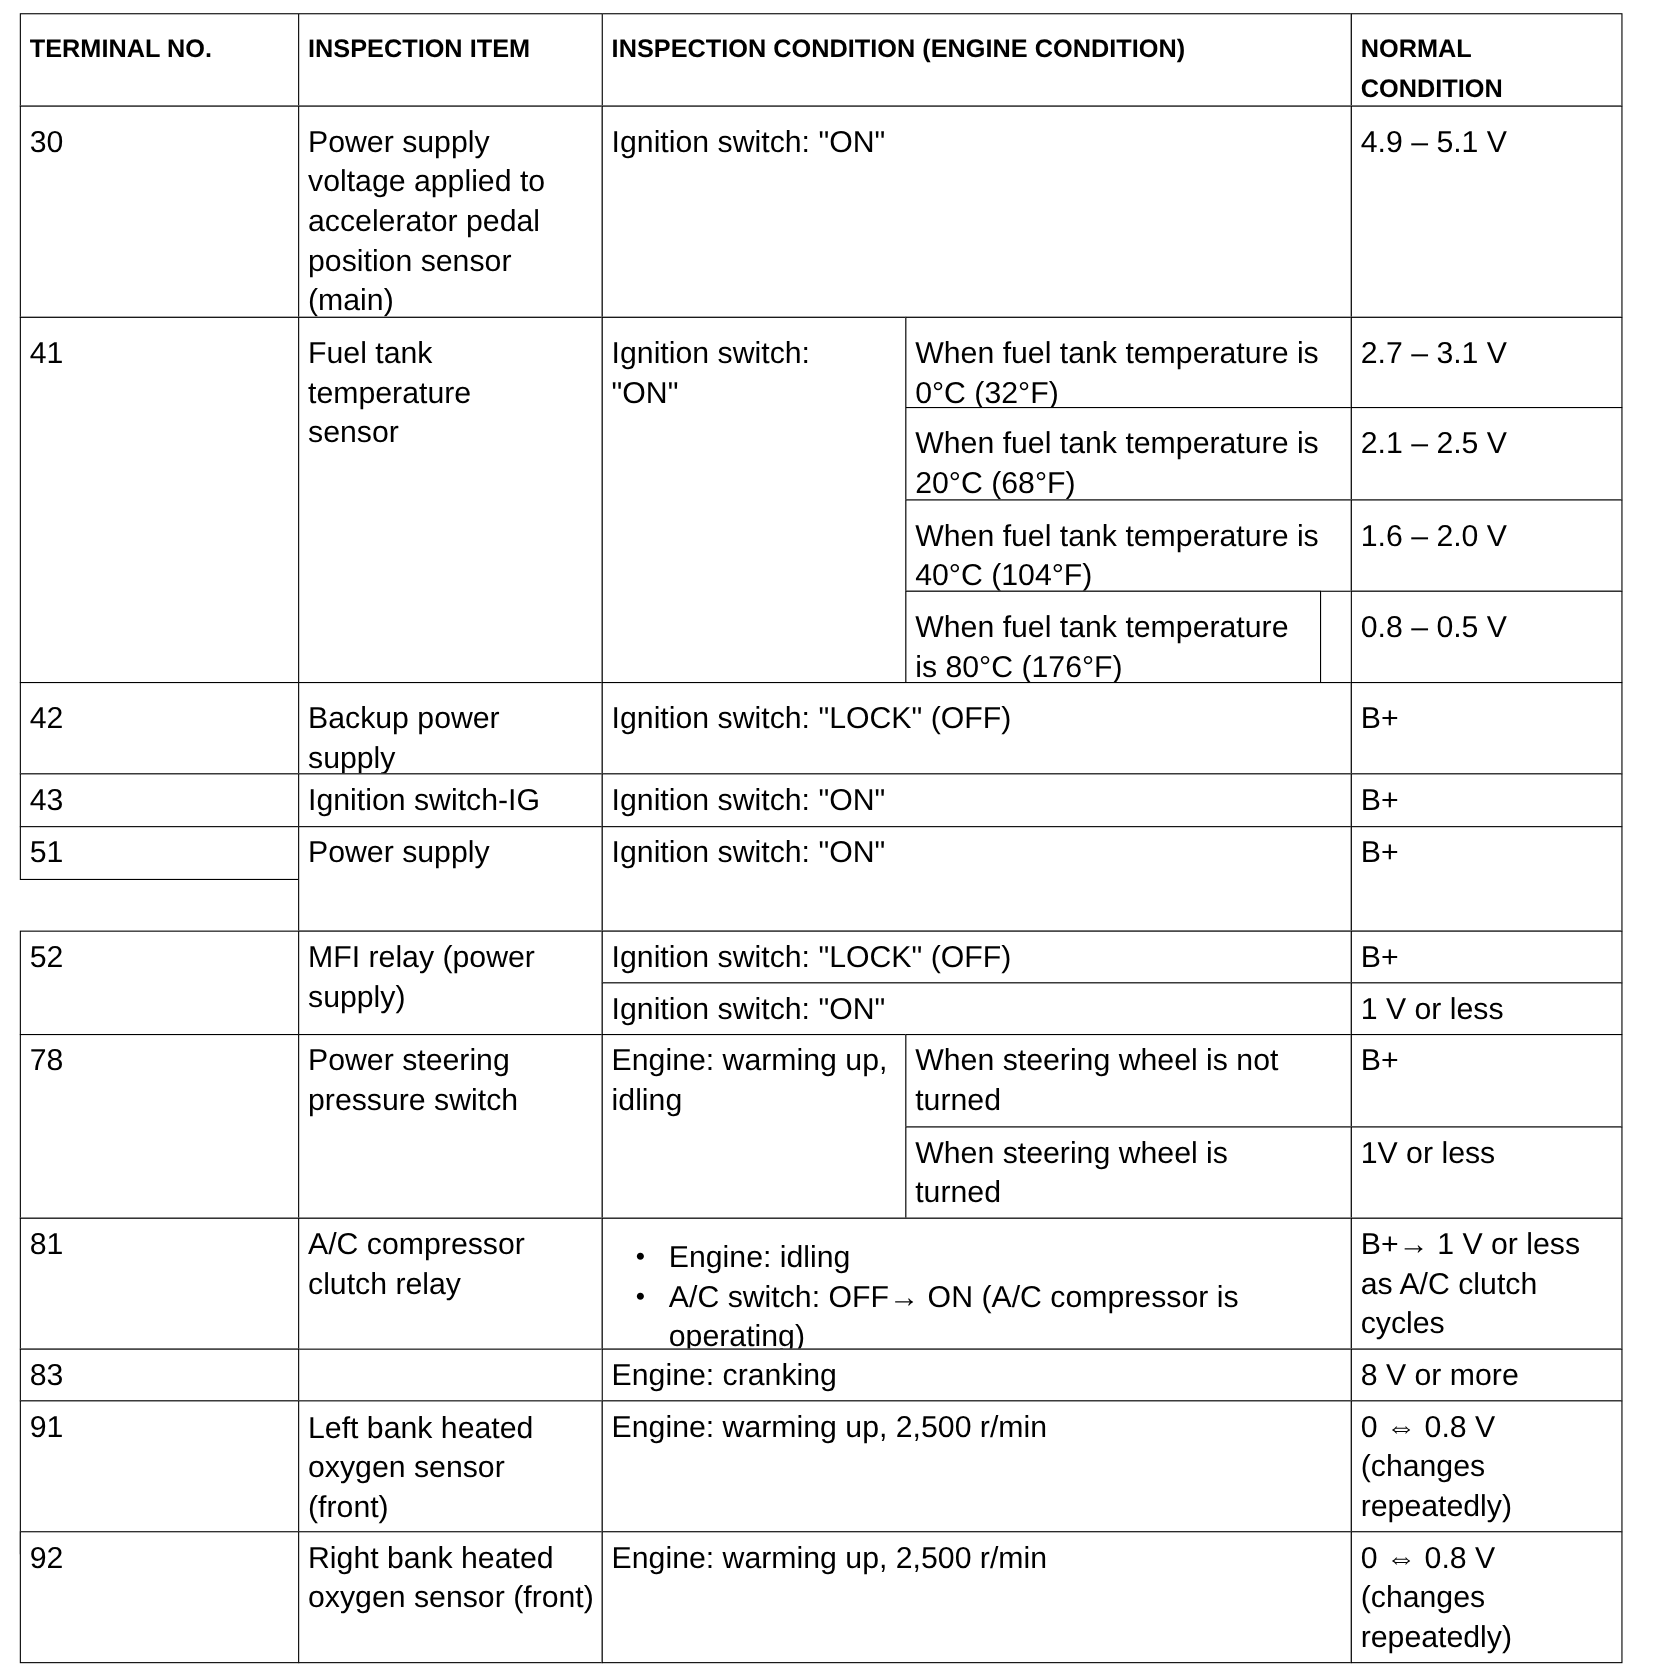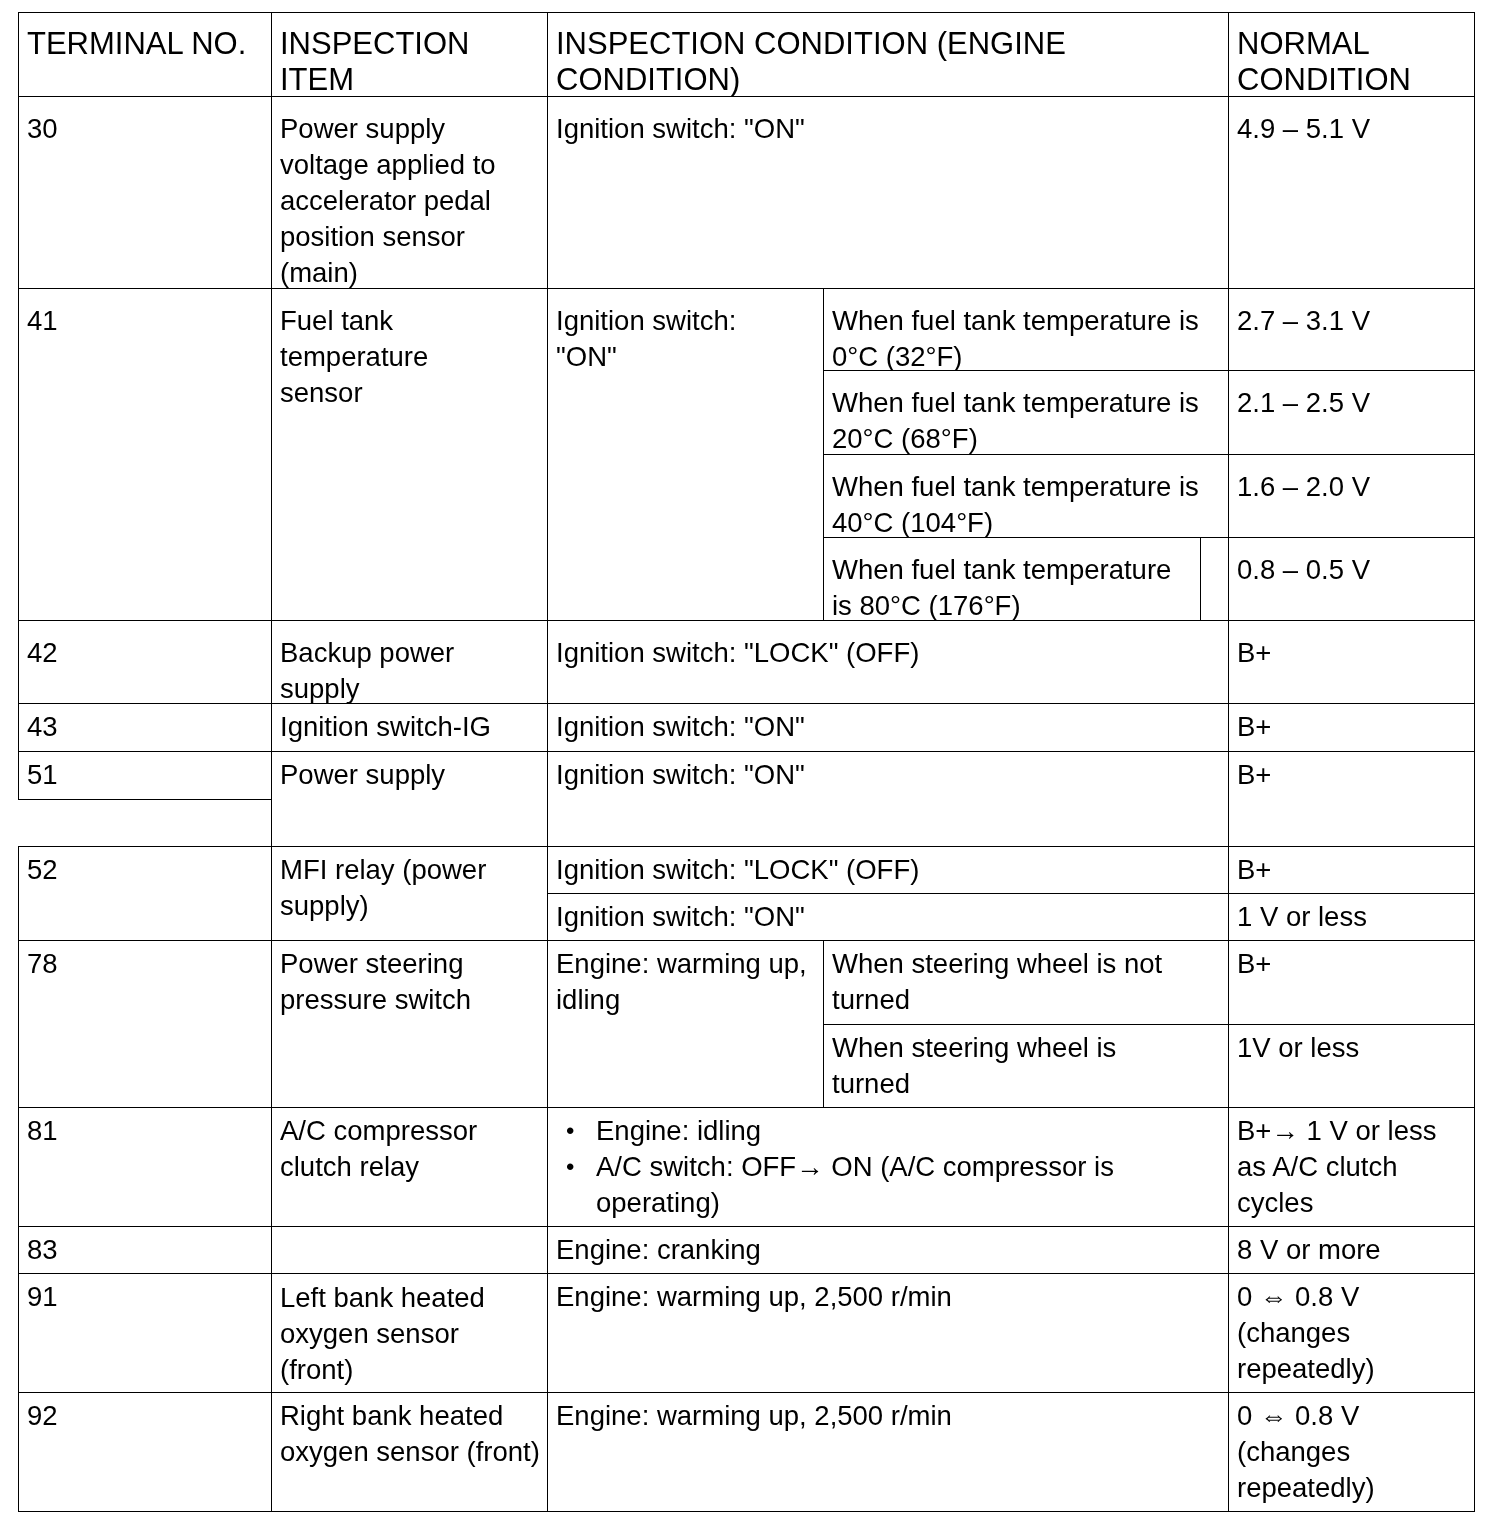--- a/index.html
+++ b/index.html
@@ -1,22 +1,22 @@
 <!DOCTYPE html>
 <html><head>
 <meta charset="utf-8">
 <style>
   html, body { margin:0; padding:0; background:#fff; }
   body { width:1504px; height:1526px; position:relative; overflow:hidden;
          font-family:"Liberation Sans", sans-serif; color:#000; }
   .tbl { position:absolute; left:0; top:0; width:1504px; height:1526px; }
   .cell { position:absolute; box-sizing:border-box; border:1.5px solid #000;
           padding:14px 8px 0 8px; font-size:27.5px; line-height:36px; background:#fff; }
-  .hdr { font-weight:normal; font-size:31px; line-height:36px; padding-top:13px; }
-  .bul { list-style:none; margin:0; padding:0; }
+  .hdr { font-weight:bold; font-size:23px; line-height:36px; padding-top:13px; }
+  .bul { list-style:none; margin:12px; padding:0; }
   .bul li { position:relative; padding-left:40px; }
   .bul li::before { content:"\2022"; position:absolute; left:10px; top:0; font-size:24px; }
 </style>
 </head>
 <body>
 
 <div class="tbl">
 
   <div class="cell hdr" style="left:18px;top:12px;width:254px;height:85px">TERMINAL NO.</div>
   <div class="cell hdr" style="left:547px;top:12px;width:682px;height:85px;padding-right:140px">INSPECTION CONDITION (ENGINE CONDITION)</div>

